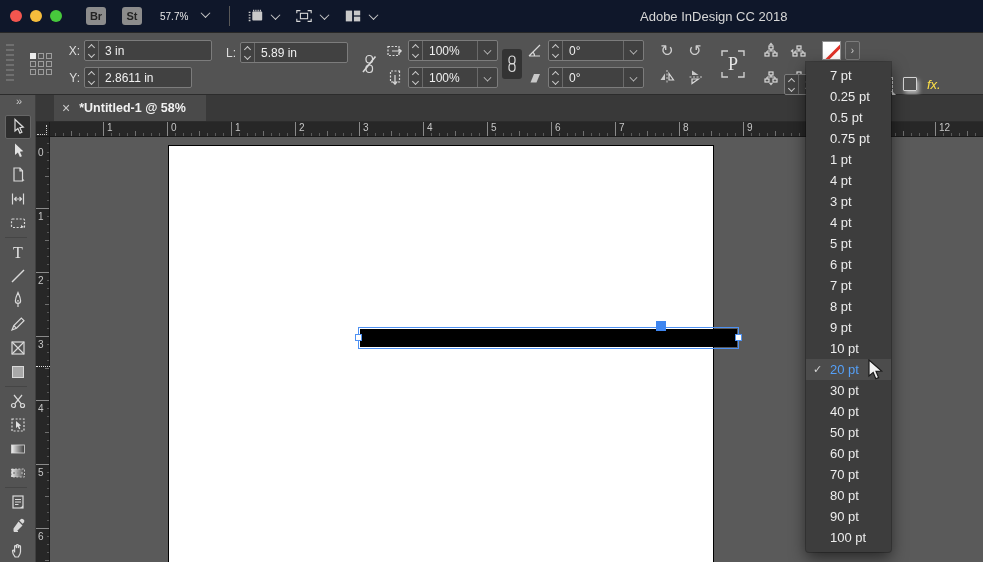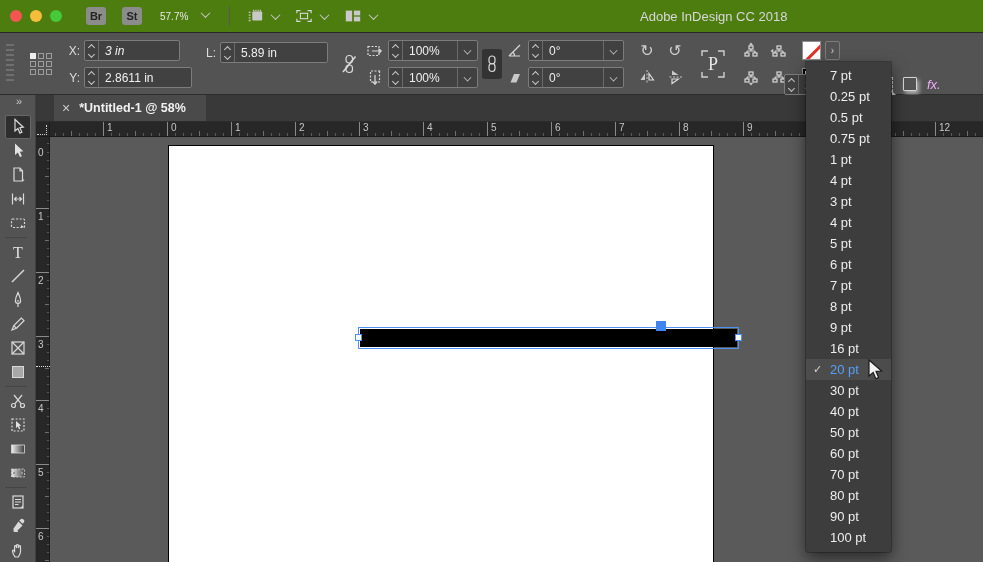--- a/index.html
+++ b/index.html
@@ -8,21 +8,21 @@
     position:relative; overflow:hidden;
     background:#535353; color:#e4e4e4;
     font-family:"Liberation Sans", sans-serif;
     font-size:12px; -webkit-font-smoothing:antialiased;
   }
   svg { display:block; }
 
   
   .titlebar {
     position:absolute; left:0; top:0; width:983px; height:33px;
-    background:#4d7c0f; border-bottom:1px solid #272727;
+    background:#0f172a; border-bottom:1px solid #272727;
     display:flex; align-items:center;
   }
   .traffic { display:flex; gap:8px; margin-left:10px; }
   .light { width:12px; height:12px; border-radius:50%; }
   .light.red { background:#f3564f; }
   .light.yellow { background:#f6bd3c; }
   .light.green { background:#47c93c; }
   .tb-btn {
     margin-left:24px; width:20px; height:18px; border-radius:3px;
     background:#8c8c8c; color:#242424; font-weight:bold; font-size:11px;
@@ -88,21 +88,21 @@
   .mini-btn { width:15px; height:19px; border:1px solid #7c7c7c; border-radius:2px;
     color:#cdcdcd; font-size:10px; display:flex; align-items:center; justify-content:center; }
   .stroke-style { width:26px; height:19px; background:#fff; border:1px solid #8f8f8f;
     display:flex; align-items:center; }
   .stroke-style i { display:block; width:100%; height:9px; background:#000; margin:0 2px; }
   .corner-ic { width:15px; height:15px; border:1px dashed #c2c2c2; position:relative; }
   .corner-ic::after { content:""; position:absolute; right:-4px; bottom:-4px;
     border-left:4px solid transparent; border-top:4px solid #c2c2c2; transform:rotate(180deg); }
   .shadow-ic { width:14px; height:14px; border:1.4px solid #d5d5d5; border-radius:1px;
     box-shadow:2px 3px 4px rgba(255,255,255,0.55); }
-  .fx-label { font-size:13px; font-style:italic; color:#f0abfc; }
+  .fx-label { font-size:13px; font-style:italic; color:#fde047; }
   .checker { width:14px; height:14px; border:1px solid #777;
     background:
       linear-gradient(45deg,#9a9a9a 25%,transparent 25%,transparent 75%,#9a9a9a 75%),
       linear-gradient(45deg,#9a9a9a 25%,#5e5e5e 25%,#5e5e5e 75%,#9a9a9a 75%);
     background-size:7px 7px; background-position:0 0,3.5px 3.5px; }
 
   
   .toolbar {
     position:absolute; left:0; top:95px; bottom:0; width:36px;
     background:#535353; border-right:1px solid #404040;
@@ -237,21 +237,21 @@
       <i></i>
       <i></i>
       <i></i>
       <i></i>
       <i></i>
   </div>
 
   <div class="cp-col" style="margin-left:14px;">
     <div class="cp-row">
       <span class="fld-label">X:</span>
-      <div class="field" style="width:96px;font-style:italic;">
+      <div class="field" style="width:128px;">
         <span class="stepper">
             <span class="stp up"></span>
             <span class="stp dn"></span>
           </span>
         <span class="fld-val">3 in</span>
       </div>
     </div>
     <div class="cp-row">
       <span class="fld-label">Y:</span>
       <div class="field" style="width:108px;">
@@ -672,21 +672,21 @@
     <div class="menu-item">
       <span>7 pt</span>
     </div>
     <div class="menu-item">
       <span>8 pt</span>
     </div>
     <div class="menu-item">
       <span>9 pt</span>
     </div>
     <div class="menu-item">
-      <span>16 pt</span>
+      <span>10 pt</span>
     </div>
     <div class="menu-item checked">
       <span class="check">✓</span>
       <span>20 pt</span>
     </div>
     <div class="menu-item">
       <span>30 pt</span>
     </div>
     <div class="menu-item">
       <span>40 pt</span>

